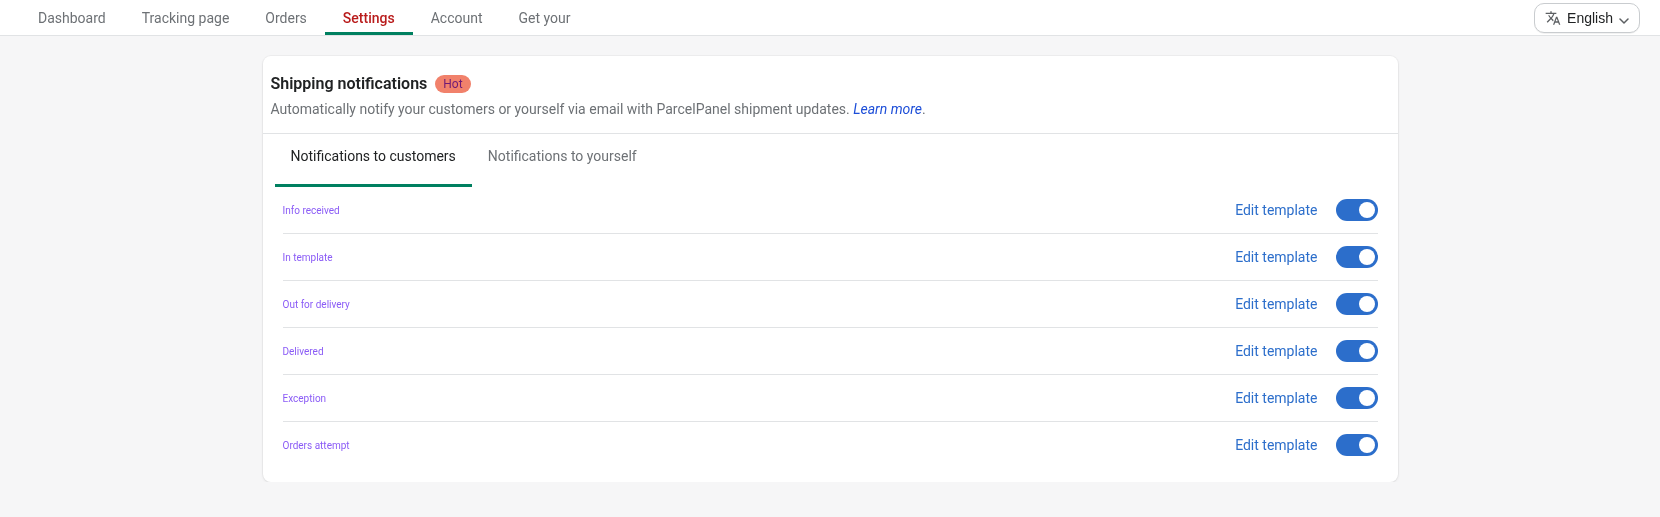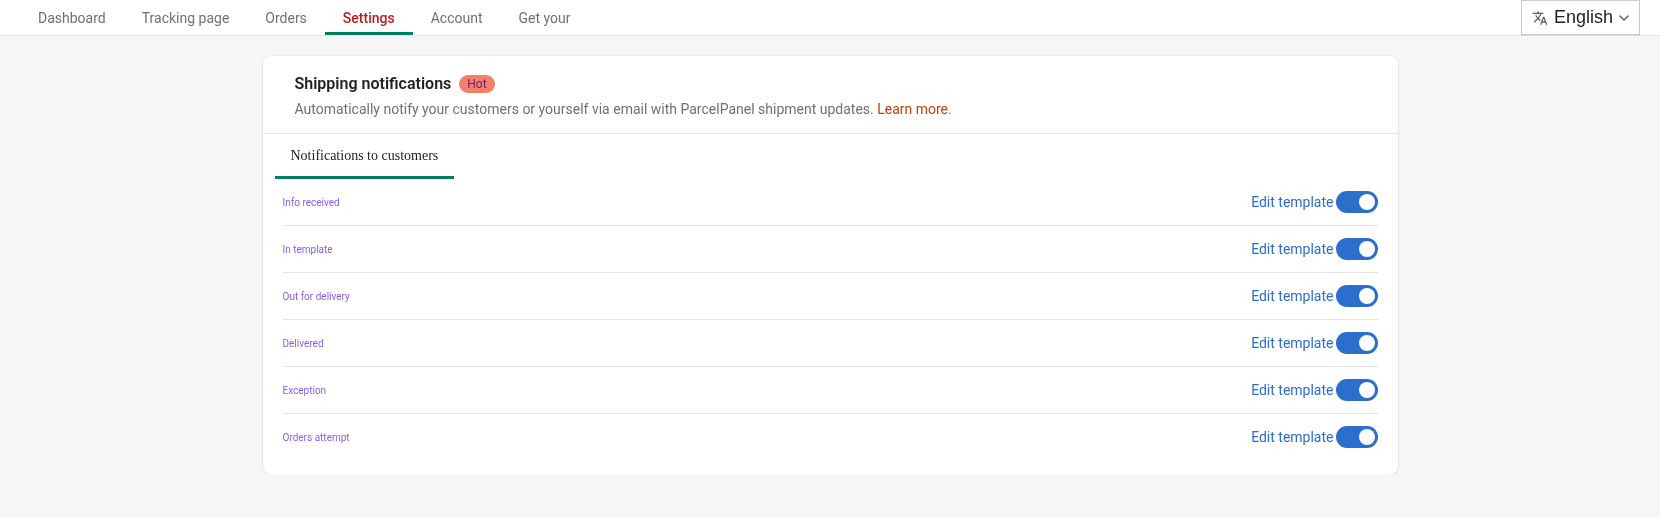--- a/index.html
+++ b/index.html
@@ -34,44 +34,43 @@
     border-top: 3px solid transparent;
   }
   .nav-item.active {
     color: #b91c1c;
     font-weight: 500;
     border-bottom: 3px solid #008060;
   }
   .lang-btn {
     background: #ffffff;
     border: 1px solid #c9cccf;
-    border-radius: 0;
+    border-radius: 10px;
     padding: 6px 10px;
     display: flex;
-    align-items: center;
+    align-items: flex-end;
     gap: 6px;
     cursor: pointer;
-    font-size: 18px;
+    font-size: 14px;
     color: #202223;
     box-shadow: 0 1px 0 rgba(0,0,0,0.05);
   }
   .lang-btn svg { display:block; }
   .content {
     max-width: 1135px;
     margin: 20px auto 0 auto;
   }
   .card {
     background: #ffffff;
     border-radius: 8px;
     box-shadow: 0 0 0 1px rgba(0,0,0,0.03), 0 1px 3px rgba(0,0,0,0.08);
     overflow: hidden;
   }
   .card-header {
-    padding: 18px 20px 16px 20px;
-    margin-left: 12px;
+    padding: 18px 20px 16px 8px;
   }
   .title-row {
     display: flex;
     align-items: center;
     gap: 8px;
     margin-bottom: 8px;
   }
   .title {
     font-size: 16px;
     font-weight: 600;
@@ -83,36 +82,36 @@
     font-size: 12px;
     padding: 1px 8px;
     border-radius: 10px;
     line-height: 16px;
   }
   .subtitle {
     color: #6d7175;
     font-size: 14px;
   }
   .learn-more {
-    color: #c2410c;
+    color: #1d4ed8;
     text-decoration: none;
     cursor: pointer;
+    font-style: italic;
   }
   .tabs {
     display: flex;
     border-top: 1px solid #e1e3e5;
     padding: 0 12px;
   }
   .tab {
-    padding: 14px 16px 12px 16px;
+    padding: 14px 16px 20px 16px;
     color: #6d7175;
     cursor: pointer;
     font-size: 14px;
     border-bottom: 3px solid transparent;
-    font-family: Liberation Serif, serif;
   }
   .tab.active {
     color: #202223;
     border-bottom: 3px solid #008060;
   }
   .rows {
     padding: 0 20px 14px 20px;
   }
   .row {
     display: flex;
@@ -122,21 +121,21 @@
     border-bottom: 1px solid #e1e3e5;
   }
   .row:last-child { border-bottom: none; }
   .row-label {
     font-size: 10px;
     color: #8b5cf6;
   }
   .row-right {
     display: flex;
     align-items: center;
-    gap: 2px;
+    gap: 18px;
   }
   .edit-link {
     color: #2c6ecb;
     font-size: 14px;
     cursor: pointer;
   }
   .toggle {
     width: 42px;
     height: 22px;
     background: #2c6ecb;
@@ -189,20 +188,21 @@
       <div class="title-row">
         <span class="title">Shipping notifications</span>
         <span class="hot-badge">Hot</span>
       </div>
       <div class="subtitle">
         <span>Automatically notify your customers or yourself via email with ParcelPanel shipment updates. </span><a class="learn-more">Learn more</a><span>.</span>
       </div>
     </div>
     <div class="tabs">
       <div class="tab active">Notifications to customers</div>
+      <div class="tab">Notifications to yourself</div>
     </div>
     <div class="rows">
       <div class="row">
         <span class="row-label">Info received</span>
         <div class="row-right">
           <span class="edit-link">Edit template</span>
           <div class="toggle"></div>
         </div>
       </div>
       <div class="row">

